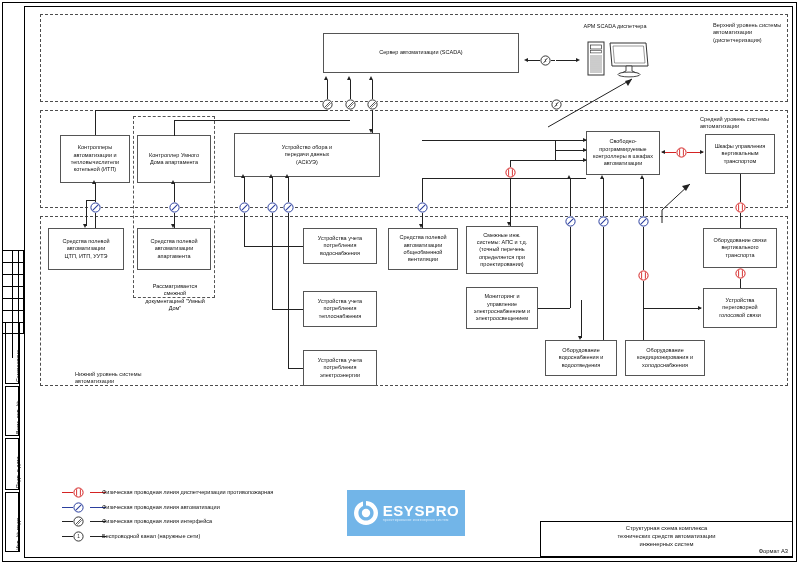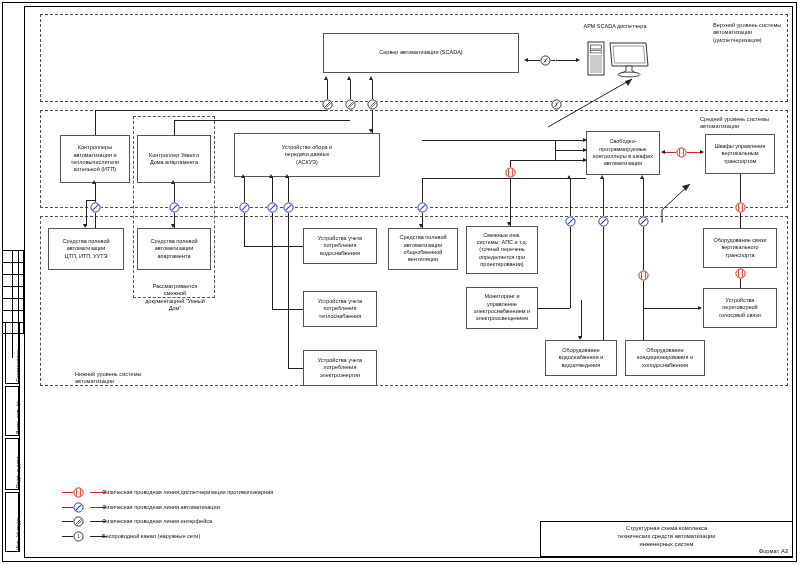--- a/index.html
+++ b/index.html
@@ -493,20 +493,30 @@
     <div class="ln h" style="left:90px;top:536px;width:16px;"></div>
     <div class="mk" style="left:73px;top:531px;">
       <svg width="11" height="11" viewBox="0 0 11 11">
           <circle cx="5.5" cy="5.5" r="4.6" fill="#fff" stroke="#222" stroke-width=".9"></circle>
           <text x="5.5" y="7.4" font-size="4.6" text-anchor="middle" fill="#222" font-family="Liberation Sans, sans-serif">1</text>
         </svg>
     </div>
     <div class="legend-row" style="left:102px;top:533px;">Беспроводной канал (наружные сети)</div>
   </div>
 
+  <div class="logo" style="left:347px;top:490px;width:118px;height:46px;">
+    <svg width="26" height="26" viewBox="0 0 26 26">
+      <path d="M13 1 C19.6 1 25 6.4 25 13 C25 19.6 19.6 25 13 25 C6.4 25 1 19.6 1 13 C1 7.5 5 3 10 1.6 L10 6 C7.2 7.2 5.4 9.9 5.4 13 C5.4 17.2 8.8 20.6 13 20.6 C17.2 20.6 20.6 17.2 20.6 13 C20.6 8.8 17.2 5.4 13 5.4 Z" fill="#ffffff"></path>
+      <circle cx="13" cy="13" r="4.2" fill="#ffffff"></circle>
+    </svg>
+    <div class="logo-text">
+      <div class="logo-name">ESYSPRO</div>
+      <div class="logo-tag">проектирование инженерных систем</div>
+    </div>
+  </div>
 
   <div class="tblock" style="left:540px;top:521px;width:253px;height:36px;"></div>
   <div class="tb-title" style="left:545px;top:524px;width:243px;">Структурная схема комплекса
 технических средств автоматизации
 инженерных систем</div>
   <div class="tb-format" style="left:690px;top:548px;width:98px;">Формат А3</div>
 
 </div>
 
 </body></html>

